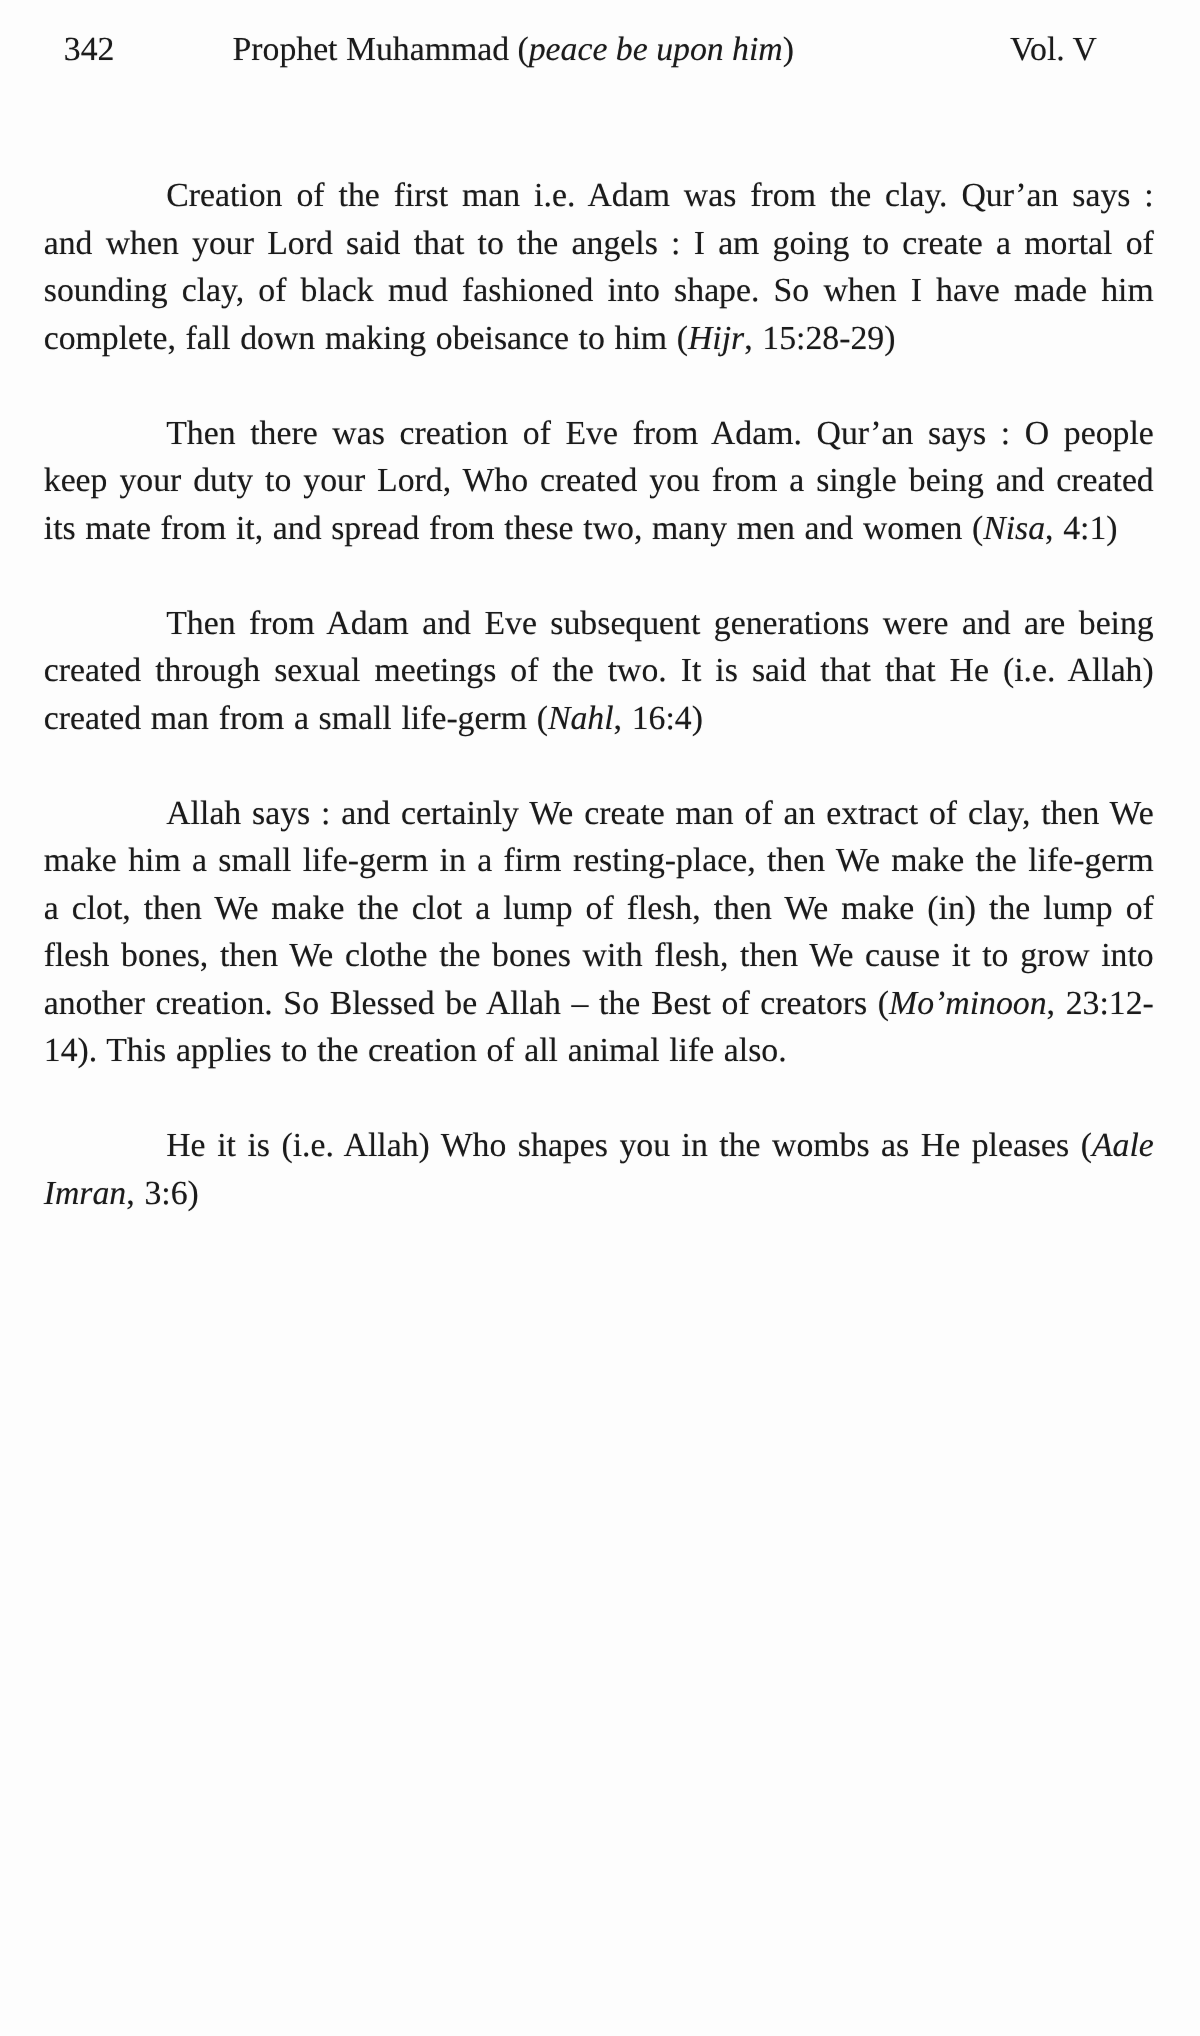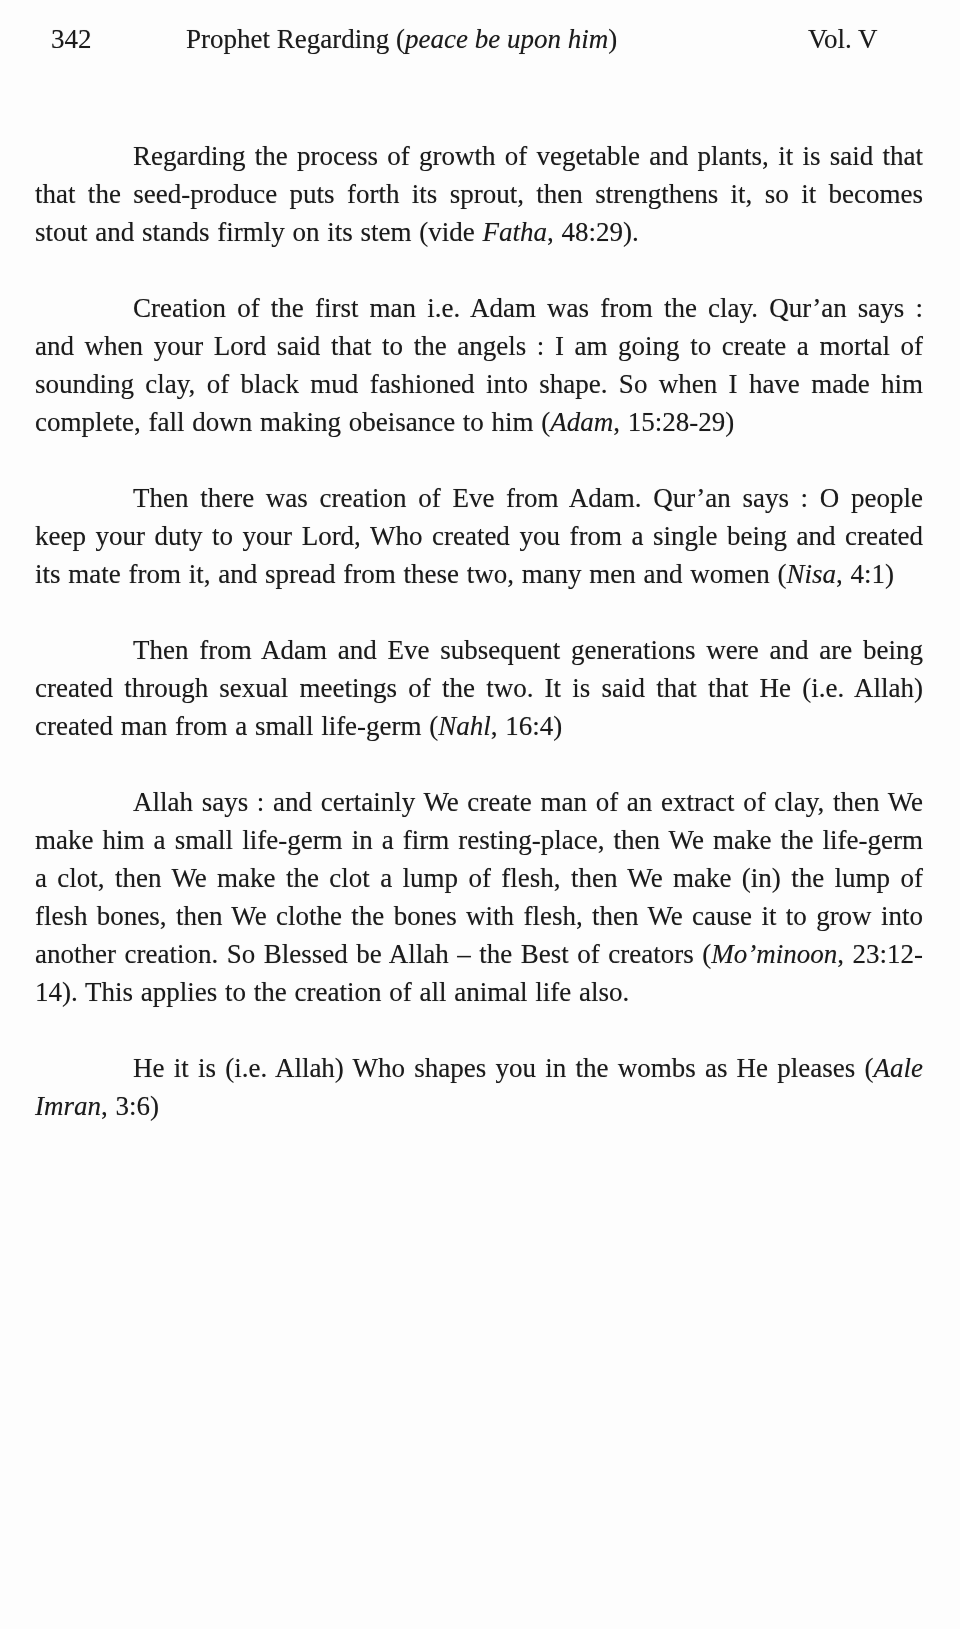--- a/index.html
+++ b/index.html
@@ -47,28 +47,27 @@
   }
   .it { font-style: italic; }
 </style>
 </head>
 <body>
 
 <div class="page">
 
   <div class="running-header">
     <span class="page-number">342</span>
-    <span class="running-title"><span>Prophet Regarding (</span><span class="it">peace be upon him</span><span>)</span></span>
+    <span class="running-title"><span>Prophet Muhammad (</span><span class="it">peace be upon him</span><span>)</span></span>
     <span class="volume">Vol. V</span>
   </div>
 
   <main class="content">
     <div>
-        <p class="body-paragraph"><span>Regarding the process of growth of vegetable and plants, it is said that that the seed-produce puts forth its sprout, then strengthens it, so it becomes stout and stands firmly on its stem (vide </span><span class="it">Fatha</span><span>, 48:29).</span></p>
-        <p class="body-paragraph"><span>Creation of the first man i.e. Adam was from the clay. Qur’an says : and when your Lord said that to the angels : I am going to create a mortal of sounding clay, of black mud fashioned into shape. So when I have made him complete, fall down making obeisance to him (</span><span class="it">Adam</span><span>, 15:28-29)</span></p>
+        <p class="body-paragraph"><span>Creation of the first man i.e. Adam was from the clay. Qur’an says : and when your Lord said that to the angels : I am going to create a mortal of sounding clay, of black mud fashioned into shape. So when I have made him complete, fall down making obeisance to him (</span><span class="it">Hijr</span><span>, 15:28-29)</span></p>
         <p class="body-paragraph"><span>Then there was creation of Eve from Adam. Qur’an says : O people keep your duty to your Lord, Who created you from a single being and created its mate from it, and spread from these two, many men and women (</span><span class="it">Nisa</span><span>, 4:1)</span></p>
         <p class="body-paragraph"><span>Then from Adam and Eve subsequent generations were and are being created through sexual meetings of the two. It is said that that He (i.e. Allah) created man from a small life-germ (</span><span class="it">Nahl</span><span>, 16:4)</span></p>
         <p class="body-paragraph"><span>Allah says : and certainly We create man of an extract of clay, then We make him a small life-germ in a firm resting-place, then We make the life-germ a clot, then We make the clot a lump of flesh, then We make (in) the lump of flesh bones, then We clothe the bones with flesh, then We cause it to grow into another creation. So Blessed be Allah – the Best of creators (</span><span class="it">Mo’minoon</span><span>, 23:12-14). This applies to the creation of all animal life also.</span></p>
         <p class="body-paragraph"><span>He it is (i.e. Allah) Who shapes you in the wombs as He pleases (</span><span class="it">Aale Imran</span><span>, 3:6)</span></p>
       </div>
   </main>
 
 </div>
 
 </body></html>

